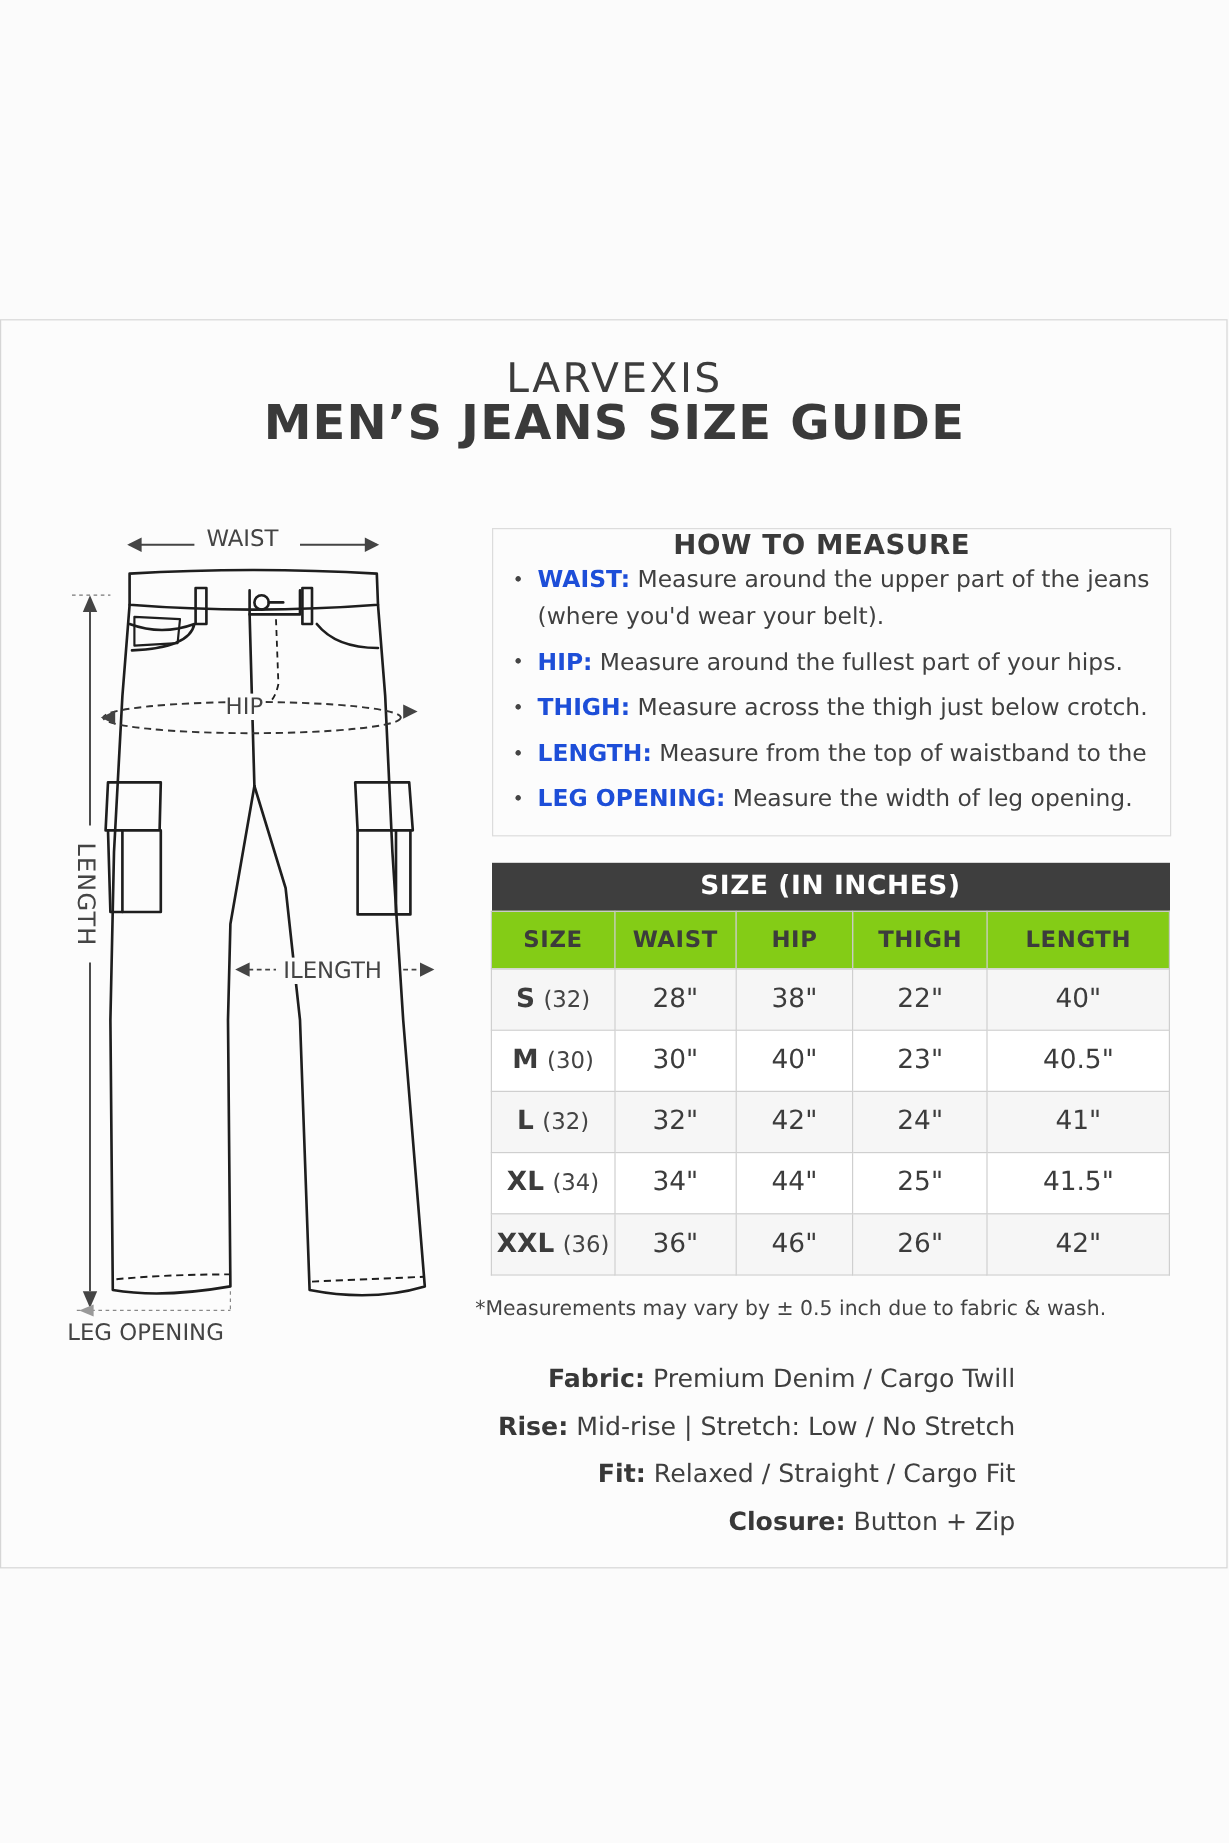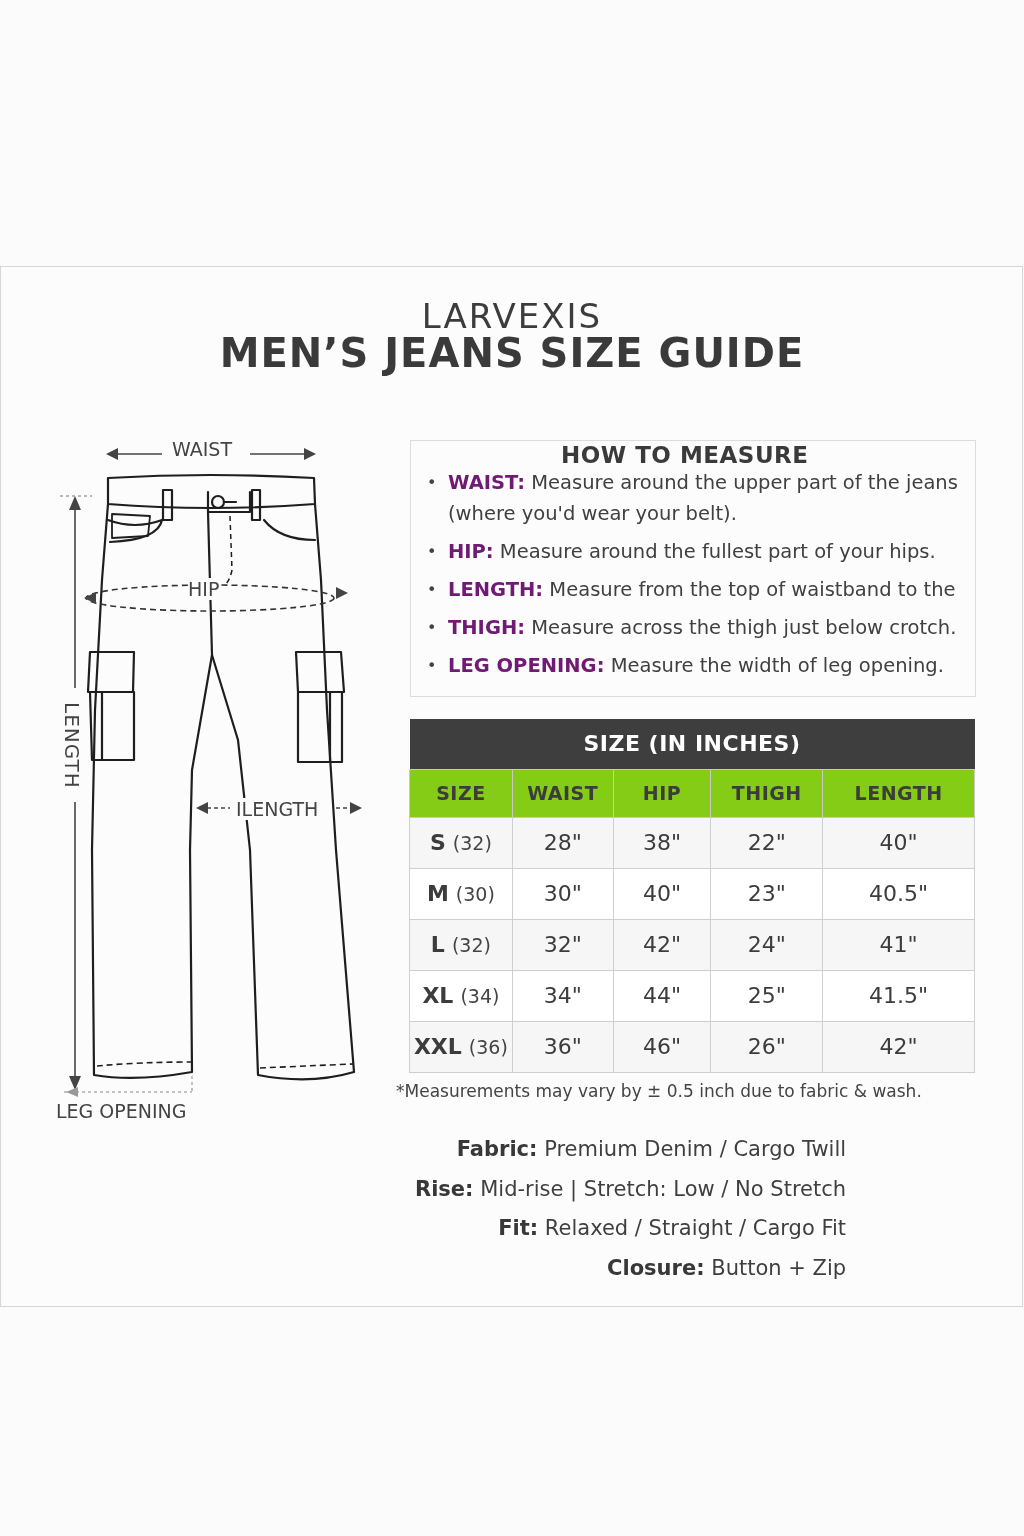--- a/index.html
+++ b/index.html
@@ -30,30 +30,30 @@
     position: absolute; left: 410px; top: 440px; width: 566px; height: 257px;
     border: 1.5px solid #dcdcdc; background: #fcfcfc;
   }
   .howto-title {
     position: absolute; left: 136px; top: -16px; padding: 0 14px; background: #fcfcfc;
     font-size: 23px; font-weight: 700; color: #3a3a3a; letter-spacing: 0.5px; margin-top: 17px;
   }
   .howto ul { list-style: none; position: absolute; left: 16px; top: 26px; width: 540px; }
   .howto li { position: relative; padding-left: 21px; font-size: 19.5px; line-height: 31px; margin-bottom: 7px; color: #404040; }
   .howto li::before { content: "•"; position: absolute; left: 0; top: 0; font-size: 16px; color: #444; }
-  .howto li b { font-weight: 700; color: #701a75; }
+  .howto li b { font-weight: 700; color: #1d4ed8; }
 
   
   .size-table {
     position: absolute; left: 409px; top: 719px; width: 566px;
     border-collapse: collapse; background: #fff;
   }
   .size-table .cap {
     background: #3e3e3e; color: #fff; font-weight: 700; font-size: 22px; text-align: center;
-    height: 50px; letter-spacing: 0.5px;
+    height: 40px; letter-spacing: 0.5px;
   }
   .size-table th.col {
     background: #84cc16; font-size: 19px; font-weight: 700; color: #3c3c3c; height: 48px;
     border: 1px solid #c9c9c9; letter-spacing: 0.5px;
   }
   .size-table td {
     border: 1px solid #cfcfcf; text-align: center; font-size: 22px; color: #3c3c3c; height: 51px;
   }
   .size-table tr:nth-child(odd) td { background: #f6f6f6; }
   .size-table tr:nth-child(even) td { background: #ffffff; }
@@ -142,22 +142,22 @@
   <div class="dlabel len-v" style="left:44px; top:272px;">LENGTH</div>
   <div class="dlabel" style="left:196px; top:368px;">ILENGTH</div>
   <div class="dlabel" style="left:16px; top:670px;">LEG OPENING</div>
 </div>
 
 <section class="howto">
   <div class="howto-title">HOW TO MEASURE</div>
   <ul>
     <li><b>WAIST:</b><span> Measure around the upper part of the jeans (where you'd wear your belt).</span></li>
     <li><b>HIP:</b><span> Measure around the fullest part of your hips.</span></li>
+    <li><b>THIGH:</b><span> Measure across the thigh just below crotch.</span></li>
     <li><b>LENGTH:</b><span> Measure from the top of waistband to the</span></li>
-    <li><b>THIGH:</b><span> Measure across the thigh just below crotch.</span></li>
     <li><b>LEG OPENING:</b><span> Measure the width of leg opening.</span></li>
   </ul>
 </section>
 
 <table class="size-table">
   <colgroup>
     <col style="width:103px">
       <col style="width:101px">
       <col style="width:98px">
       <col style="width:112px">

